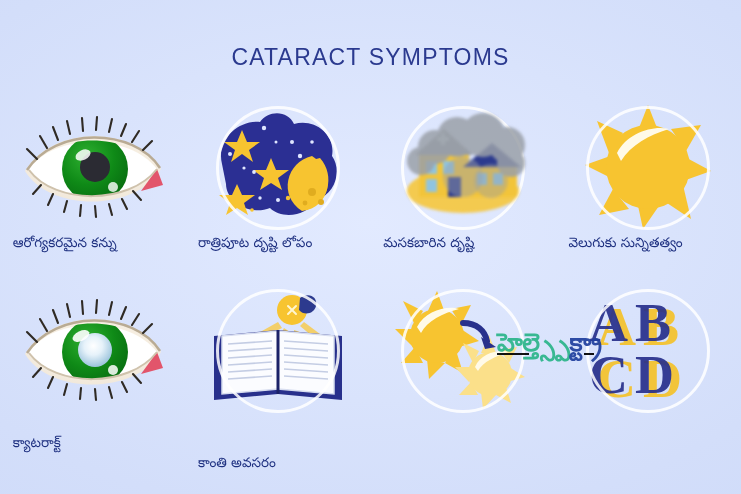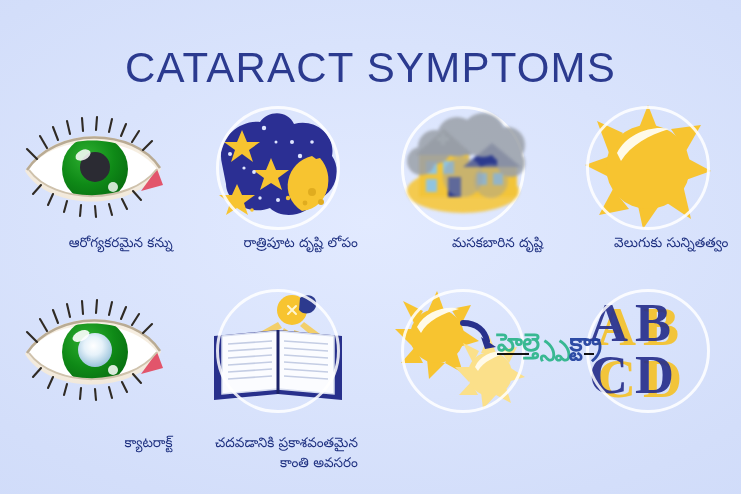--- a/index.html
+++ b/index.html
@@ -16,21 +16,21 @@
     background: radial-gradient(ellipse 90% 80% at 50% 45%, #e2eaff 0%, #d9e3fc 45%, #d3defa 75%, #cfdbf9 100%);
   }
   
   #title {
     position: absolute;
     top: 44px;
     left: 0;
     width: 741px;
     text-align: center;
     color: #2b3a8f;
-    font-size: 42px;
+    font-size: 23px;
     letter-spacing: 1.2px;
     font-weight: 400;
     font-family: "Liberation Sans", sans-serif;
   }
   
   .grid {
     position: absolute;
     top: 105px;
     left: 0;
     width: 741px;
@@ -48,21 +48,21 @@
   }
   .art {
     position: relative;
     width: 150px;
     height: 126px;
     display: flex;
     align-items: center;
     justify-content: center;
   }
   .caption {
-    text-align: right;
+    text-align: left;
     color: #1e3080;
     font-size: 13.5px;
     line-height: 1.45;
     width: 160px;
     margin-top: 2px;
     font-family: "DejaVu Sans", sans-serif;
   }
   .r2 .art { height: 122px; }
   .r2 .caption { margin-top: 21px; }
   
@@ -362,21 +362,21 @@
               <path d="M80 74 L 124 77"></path>
                 <path d="M80 81 L 124 84"></path>
                 <path d="M80 88 L 124 91"></path>
             </g>
 
             <path d="M74 42 L 74 106" stroke="#1b2268" stroke-width="3"></path>
           </svg>
         </div>
       </div>
       <div class="caption">
-        <span>చదవడానికి ప్రకాశవంతమైన</span><br>
+        <br>
         <span>కాంతి అవసరం</span>
       </div>
     </div>
 
     <div class="cell r2">
       <div class="art">
         <div class="halo"></div>
         <div>
           <svg width="140" height="120" viewBox="0 0 140 120">
 

